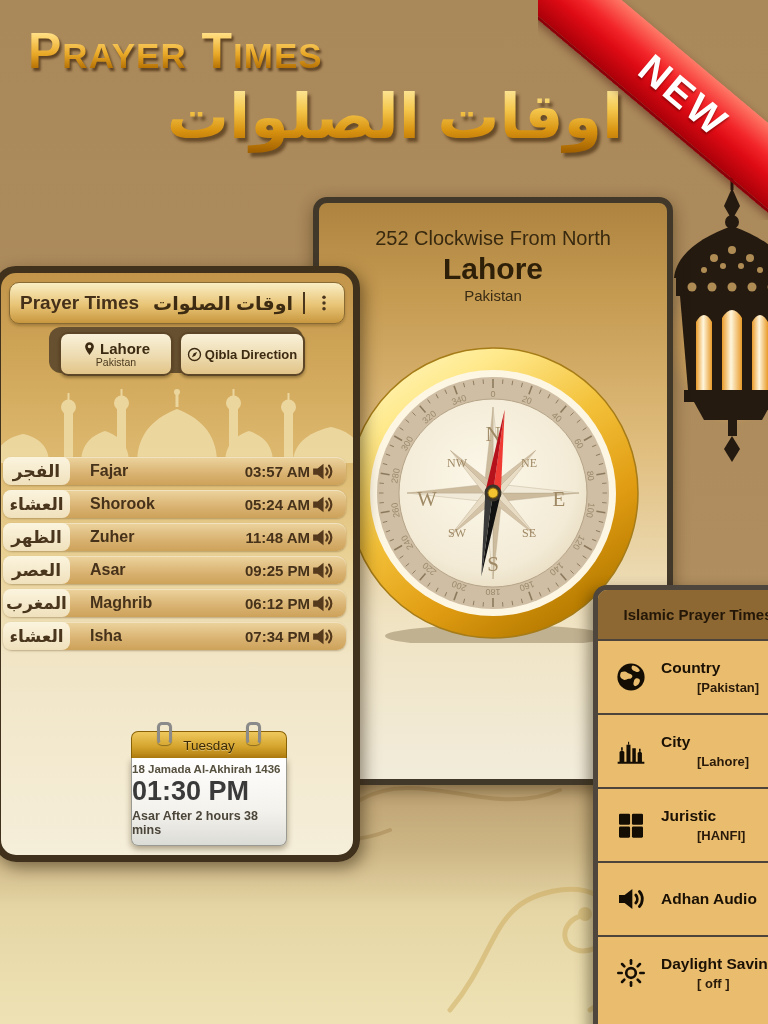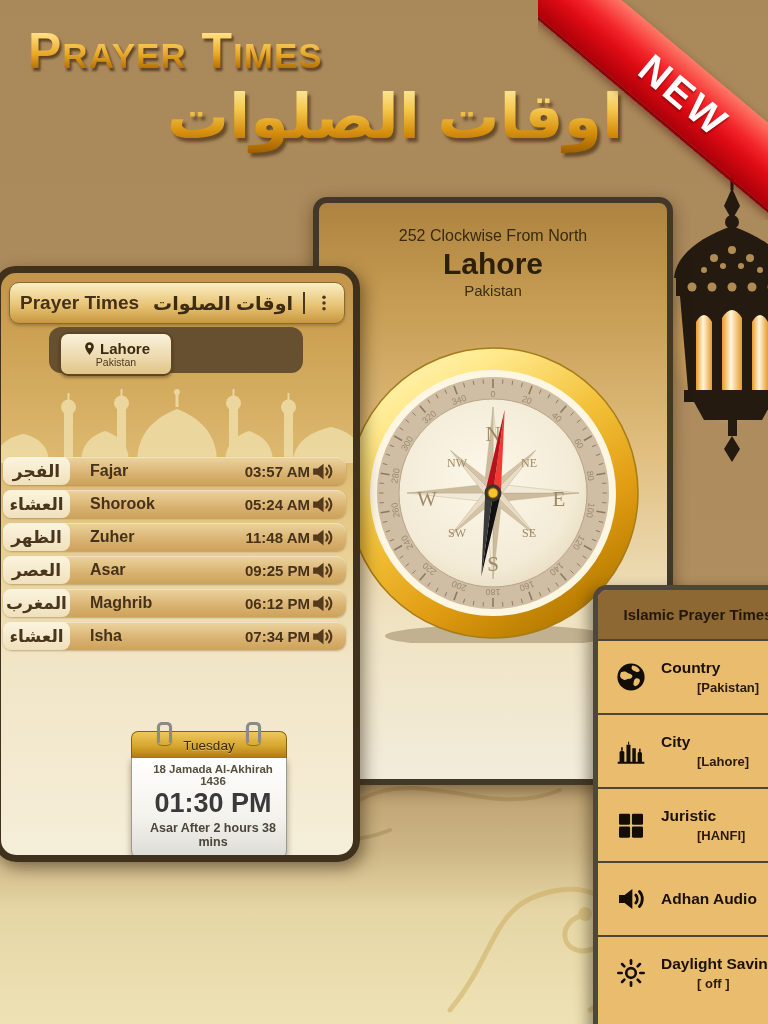--- a/index.html
+++ b/index.html
@@ -25,21 +25,21 @@
     display:flex;align-items:center;justify-content:center;}
   .ribbon span{color:#fff;font-weight:bold;font-size:40px;letter-spacing:3px;
     text-shadow:1px 2px 2px rgba(90,0,0,.5);}
   
   .lantern{position:absolute;left:652px;top:146px;z-index:1;}
   
   .qibla-card{position:absolute;left:313px;top:197px;width:348px;height:576px;z-index:2;
     border:6px solid #42382a;border-radius:14px;box-shadow:0 5px 16px rgba(40,25,5,.45);
     background:linear-gradient(180deg,#ad8340 0%,#c59a51 16%,#e0bd7d 42%,#f0e3c2 72%,#f2ecdb 100%);
     text-align:center;}
-  .qibla-heading{margin-top:24px;font-size:16px;color:#38290f;}
+  .qibla-heading{margin-top:24px;font-size:20px;color:#38290f;}
   .qibla-city{margin-top:2px;font-size:30px;font-weight:bold;color:#2e2008;}
   .qibla-country{margin-top:1px;font-size:15px;color:#3a2c14;}
   .compass-wrap{position:absolute;left:24px;top:140px;width:300px;height:300px;}
   .deg{font-size:9px;fill:#9c8a6d;}
   .card-letter{font-family:"Liberation Serif","DejaVu Serif",serif;fill:#a08a66;}
   
   .phone{position:absolute;left:-6px;top:266px;width:352px;height:582px;z-index:3;
     border:7px solid #3f311c;border-radius:22px;box-shadow:4px 6px 16px rgba(40,25,5,.5);
     background:linear-gradient(180deg,#c2954a 0%,#cfa558 14%,#ddb96f 32%,#ead398 50%,#f1e5c6 66%,#f5eed9 100%);
     overflow:hidden;}
@@ -75,21 +75,21 @@
   
   .cal{position:absolute;left:130px;top:458px;width:156px;z-index:4;}
   .cal-ring{position:absolute;top:-9px;width:9px;height:17px;border:3px solid #8a8a8a;border-bottom-color:transparent;
     border-radius:5px;box-shadow:0 1px 1px rgba(0,0,0,.35);}
   .cal-header{height:26px;border-radius:7px 7px 0 0;border:1px solid #8a6206;border-bottom:none;
     background:linear-gradient(180deg,#efc85e 0%,#d5a52e 55%,#b07c0e 100%);
     display:flex;align-items:center;justify-content:center;
     font-size:13.5px;font-weight:normal;color:#3c2a04;text-shadow:0 1px 0 rgba(255,255,255,.35);}
   .cal-body{border-radius:0 0 7px 7px;border:1px solid #9a9a92;border-top:none;
     background:linear-gradient(180deg,#ffffff 0%,#f4f2ec 60%,#dcdcd6 100%);
-    box-shadow:0 3px 6px rgba(60,40,10,.4);text-align:center;padding:5px 2px 8px 10px;}
+    box-shadow:0 3px 6px rgba(60,40,10,.4);text-align:left;padding:5px 2px 8px 0;}
   .cal-date{font-size:11.5px;font-weight:bold;color:#56503f;}
   .cal-time{font-size:27px;font-weight:bold;color:#3a3a3a;margin-top:1px;}
   .cal-note{font-size:12.5px;font-weight:bold;color:#4c463a;margin-top:2px;}
   
   .settings{position:absolute;left:593px;top:585px;width:200px;height:480px;z-index:5;
     background:#e9bc6e;border:5px solid #4e463c;border-right:none;border-bottom:none;border-radius:14px 0 0 0;
     box-shadow:-5px 5px 14px rgba(40,30,10,.45);}
   .s-header{height:49px;background:#8d6833;border-radius:9px 0 0 0;
     display:flex;align-items:center;justify-content:center;
     font-size:15px;font-weight:bold;color:#241708;}
@@ -405,20 +405,28 @@
     <div class="btn-strip"></div>
     <div class="p-btn btn-loc">
       <span class="btn-main">
         <svg class="ic">
             <use href="#i-pin"></use>
           </svg>
         <span>Lahore</span>
       </span>
       <span class="btn-sub">Pakistan</span>
     </div>
+    <div class="p-btn btn-qibla">
+      <span class="btn-main small">
+        <svg class="ic">
+            <use href="#i-qibla"></use>
+          </svg>
+        <span>Qibla Direction</span>
+      </span>
+    </div>
 
     <svg class="mosque" viewBox="0 0 352 78">
       <g fill="#edd8a2" opacity=".95">
         <path d="M-6 78 C-6 60 8 52 22 49 C36 52 48 60 48 78 Z"></path>
         <rect x="63" y="26" width="9" height="52"></rect>
           <circle cx="67.5" cy="22" r="7.5"></circle>
           <rect x="66.5" y="8" width="2" height="10"></rect>
         <path d="M80 78 C80 58 92 50 104 46 C116 50 128 58 128 78 Z"></path>
         <rect x="116" y="22" width="9" height="56"></rect>
           <circle cx="120.5" cy="18" r="7.5"></circle>

